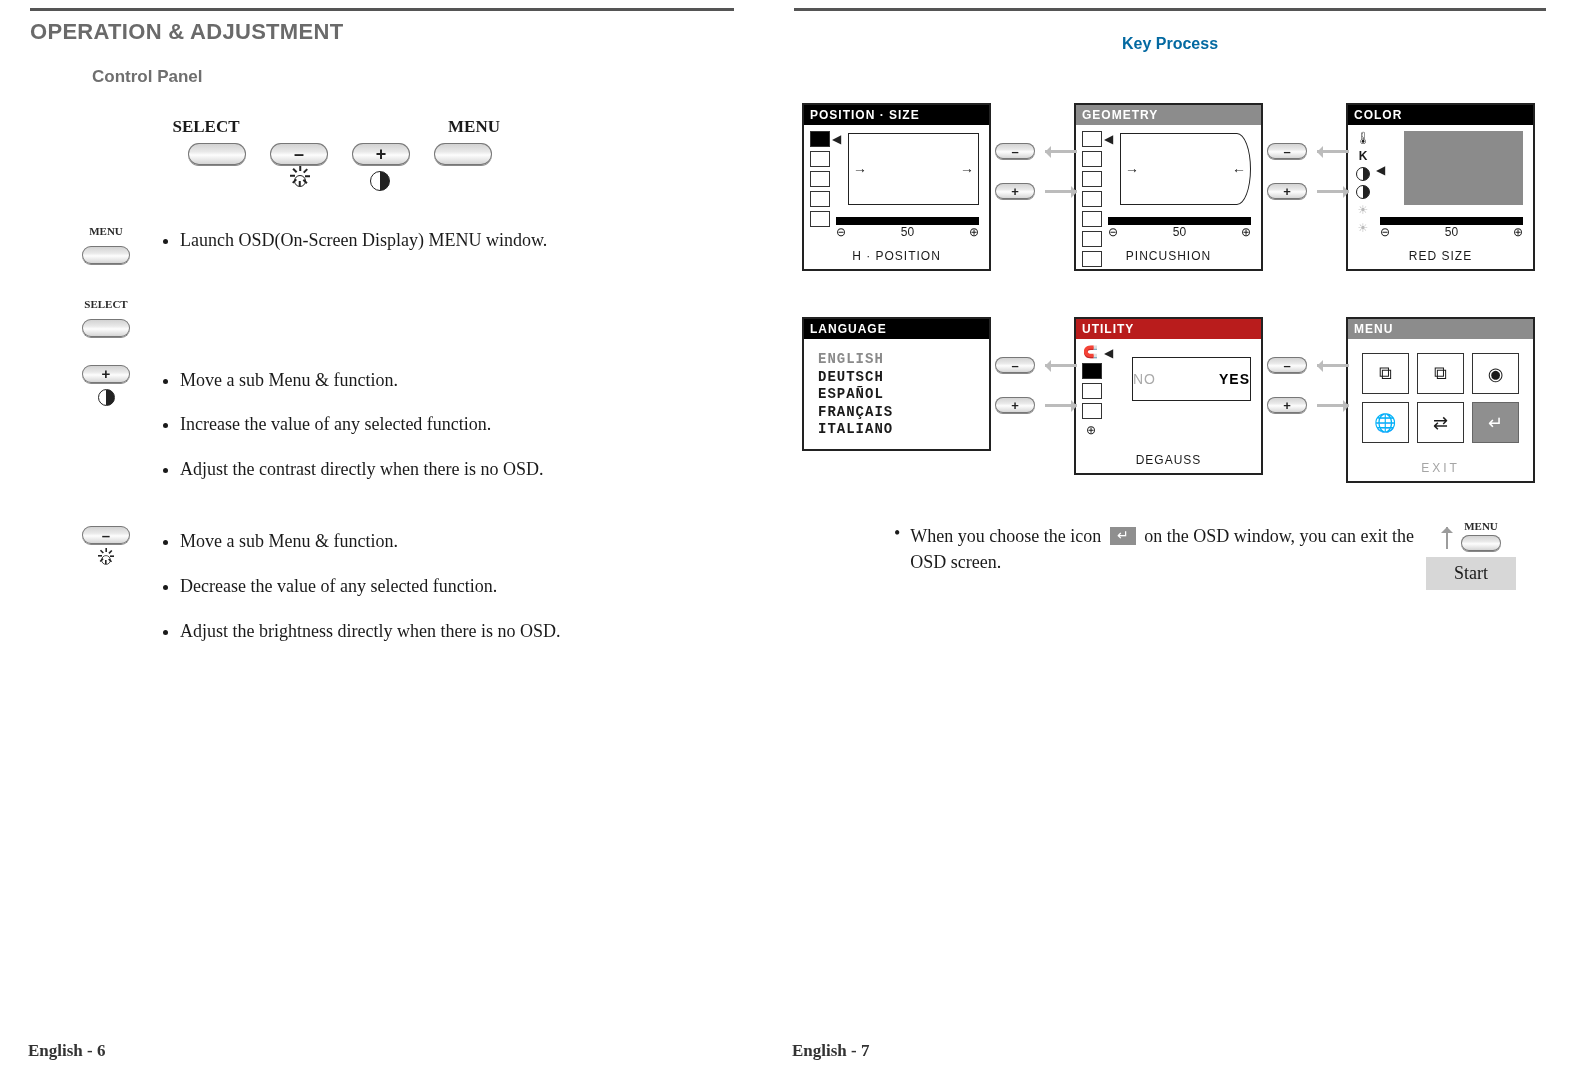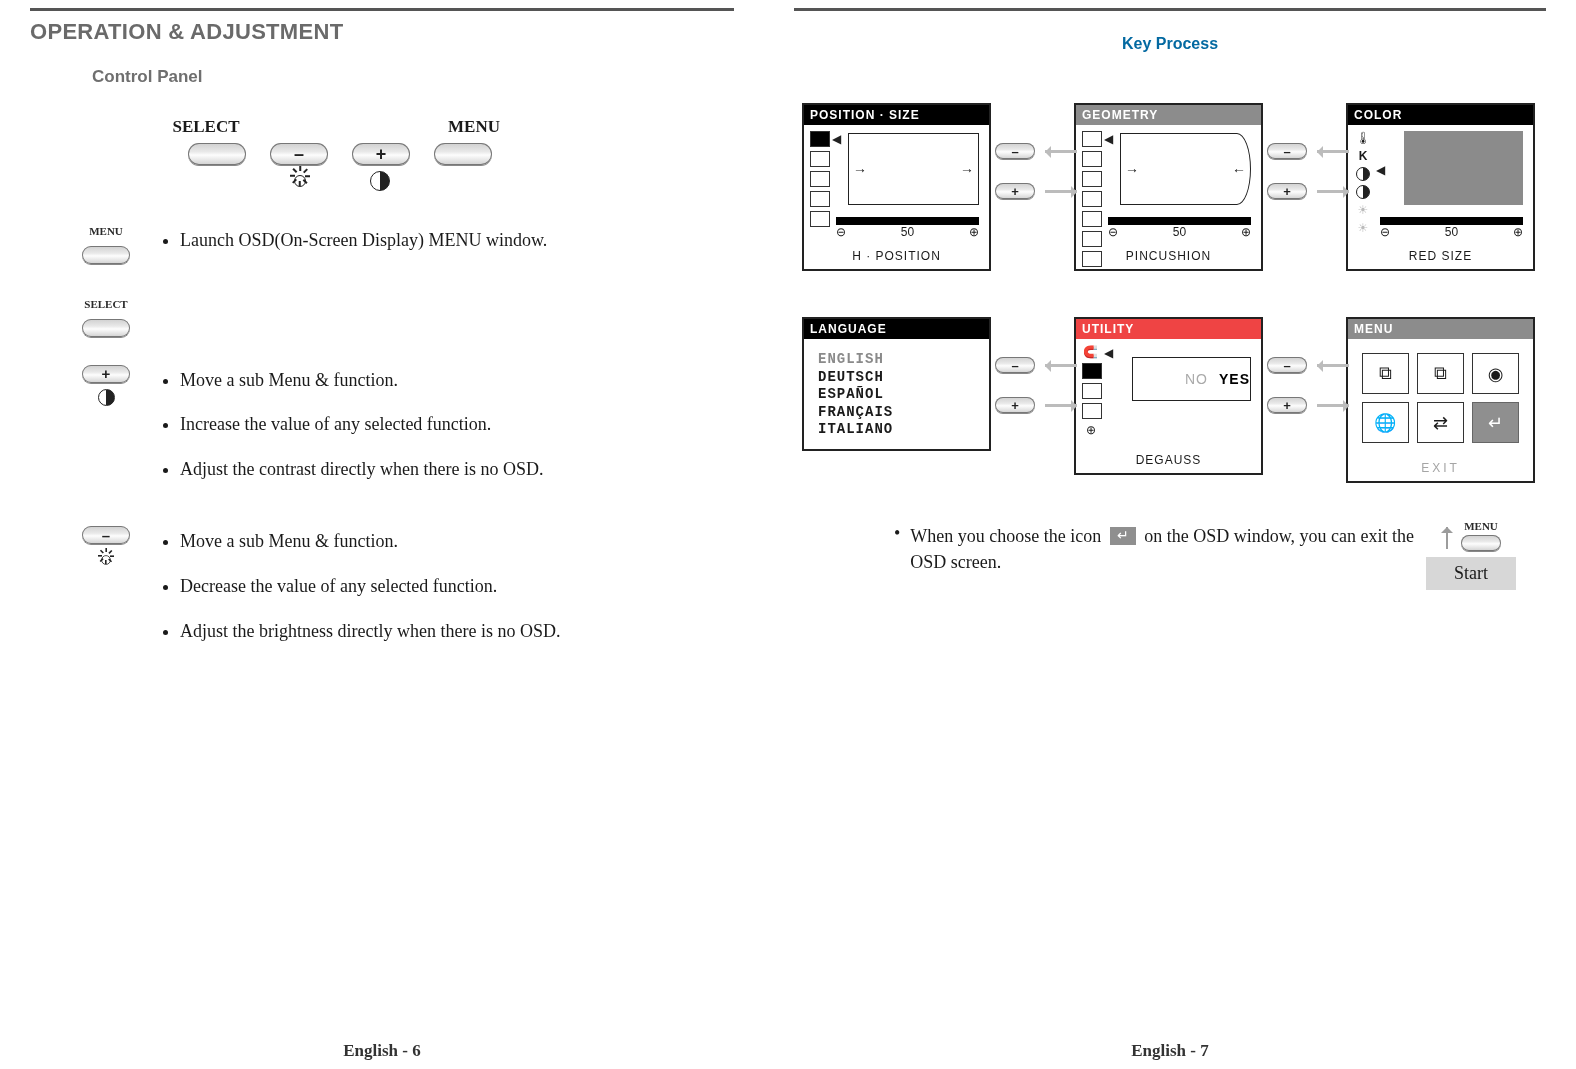--- a/index.html
+++ b/index.html
@@ -26,21 +26,21 @@
   .contrast{display:inline-block;width:18px;height:18px;border:1.8px solid #222;border-radius:50%;background:linear-gradient(90deg,#fff 50%,#222 50%);}
 
   .desc-table{margin:34px 0 0 40px;font-size:18px;}
   .desc-row{display:flex;align-items:flex-start;margin-bottom:28px;gap:20px;}
   .desc-icon{width:72px;display:flex;flex-direction:column;align-items:center;gap:6px;}
   .desc-text{flex:1;}
   .desc-text li{margin:0 0 14px 0;line-height:1.7;}
   .desc-text ul{list-style:disc;padding-left:18px;margin:0;}
 
   
-  .footer{position:absolute;bottom:8px;left:0;right:0;text-align:center;font-family:"Times New Roman",serif;font-weight:700;font-size:17px;color:#333;}
+  .footer{position:absolute;bottom:8px;left:0;right:0;font-family:"Times New Roman",serif;font-weight:700;font-size:17px;color:#333;padding-left:28px;}
 
   
   .osd-grid{display:grid;grid-template-columns:200px 60px 200px 60px 200px;gap:6px;margin-left:8px;align-items:start;}
   .osd{border:2px solid #222;width:185px;background:#fff;}
   .osd-title{background:#000;color:#fff;font-family:Arial,sans-serif;font-weight:700;font-size:12px;letter-spacing:1px;padding:3px 6px;}
   .osd-body{height:120px;position:relative;}
   .icon-col{position:absolute;left:6px;top:6px;display:flex;flex-direction:column;gap:4px;}
   .mini-ic{width:18px;height:14px;border:1.4px solid #333;position:relative;}
   .mini-ic.sel{background:#000;}
   .mini-ic.nob{border:none;display:flex;align-items:center;justify-content:center;font-size:12px;}
@@ -51,21 +51,21 @@
   .valbar{position:absolute;left:32px;right:10px;bottom:20px;height:8px;background:#000;}
   .valrow{position:absolute;left:32px;right:10px;bottom:6px;display:flex;justify-content:space-between;align-items:center;font-size:12px;font-family:Arial,sans-serif;}
   .capt{text-align:center;font-family:Arial,sans-serif;font-size:12px;letter-spacing:1px;padding:4px 0 6px 0;}
   .between{display:flex;flex-direction:column;align-items:center;gap:24px;padding-top:40px;}
   .arrow-l,.arrow-r{width:40px;height:10px;position:relative;}
   .arrow-l::before,.arrow-r::before{content:"";position:absolute;top:4px;left:4px;right:4px;height:3px;background:#bcbcbc;}
   .arrow-l::after{content:"";position:absolute;left:-2px;top:0;border:6px solid transparent;border-right-color:#bcbcbc;}
   .arrow-r::after{content:"";position:absolute;right:-2px;top:0;border:6px solid transparent;border-left-color:#bcbcbc;}
 
   .colorpatch{position:absolute;left:56px;right:10px;top:6px;bottom:40px;background:#8b8b8b;}
-  .utilrow{position:absolute;left:56px;right:10px;top:18px;bottom:48px;border:1.6px solid #222;display:flex;align-items:center;justify-content:flex-end;gap:11px;font-family:Arial,sans-serif;font-size:14px;letter-spacing:1px;}
+  .utilrow{position:absolute;left:56px;right:10px;top:18px;bottom:48px;border:1.6px solid #222;display:flex;align-items:center;justify-content:space-between;gap:11px;font-family:Arial,sans-serif;font-size:14px;letter-spacing:1px;}
   .utilrow .sel{color:#000;font-weight:700;}
   .utilrow .ns{color:#aaa;}
   .lang-list{position:absolute;left:14px;top:12px;font-family:"Courier New",monospace;font-weight:700;font-size:14px;line-height:1.25;letter-spacing:1px;}
   .lang-list .sel{color:#8a8a8a;}
 
   .menu-grid{position:absolute;left:14px;right:14px;top:14px;display:grid;grid-template-columns:repeat(3,1fr);grid-template-rows:repeat(2,1fr);gap:8px;height:90px;}
   .menu-cell{border:1.6px solid #333;display:flex;align-items:center;justify-content:center;font-size:18px;}
   .menu-cell.active{background:#8f8f8f;color:#fff;border-color:#666;}
 
   .start-box{background:#d7d7d7;padding:6px 28px;font-size:18px;}
@@ -330,21 +330,21 @@
           </div>
         <div style="display:flex;gap:6px;align-items:center;">
             <span class="oval tiny">
               <span class="glyph" style="font-size:13px">+</span>
             </span>
             <span class="arrow-r"></span>
           </div>
       </div>
 
       <div class="osd" style="margin-top:40px;">
-        <div class="osd-title" style="background:#ef4444">UTILITY</div>
+        <div class="osd-title" style="background:#b91c1c">UTILITY</div>
         <div class="osd-body" style="height:110px;">
           <div class="icon-col">
             <span class="mini-ic nob">🧲</span>
             <span class="mini-ic sel"></span>
             <span class="mini-ic"></span>
             <span class="mini-ic"></span>
             <span class="mini-ic nob">⊕</span>
           </div>
           <span class="ptr">◀</span>
           <div class="utilrow">

